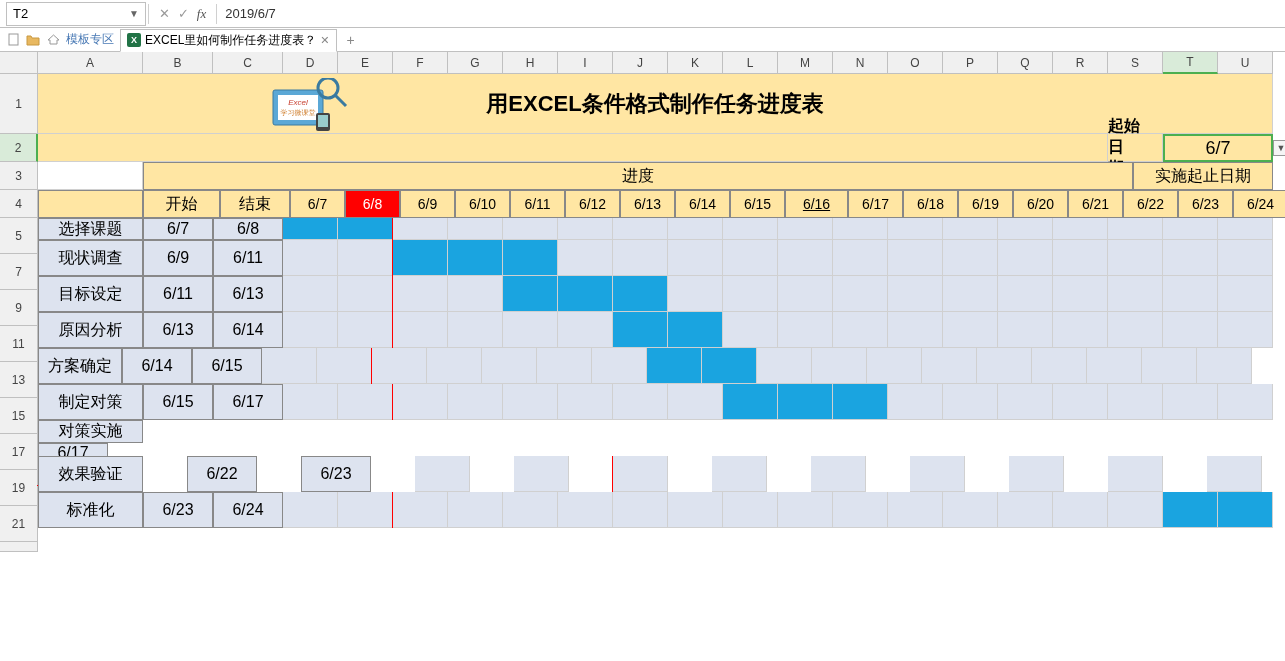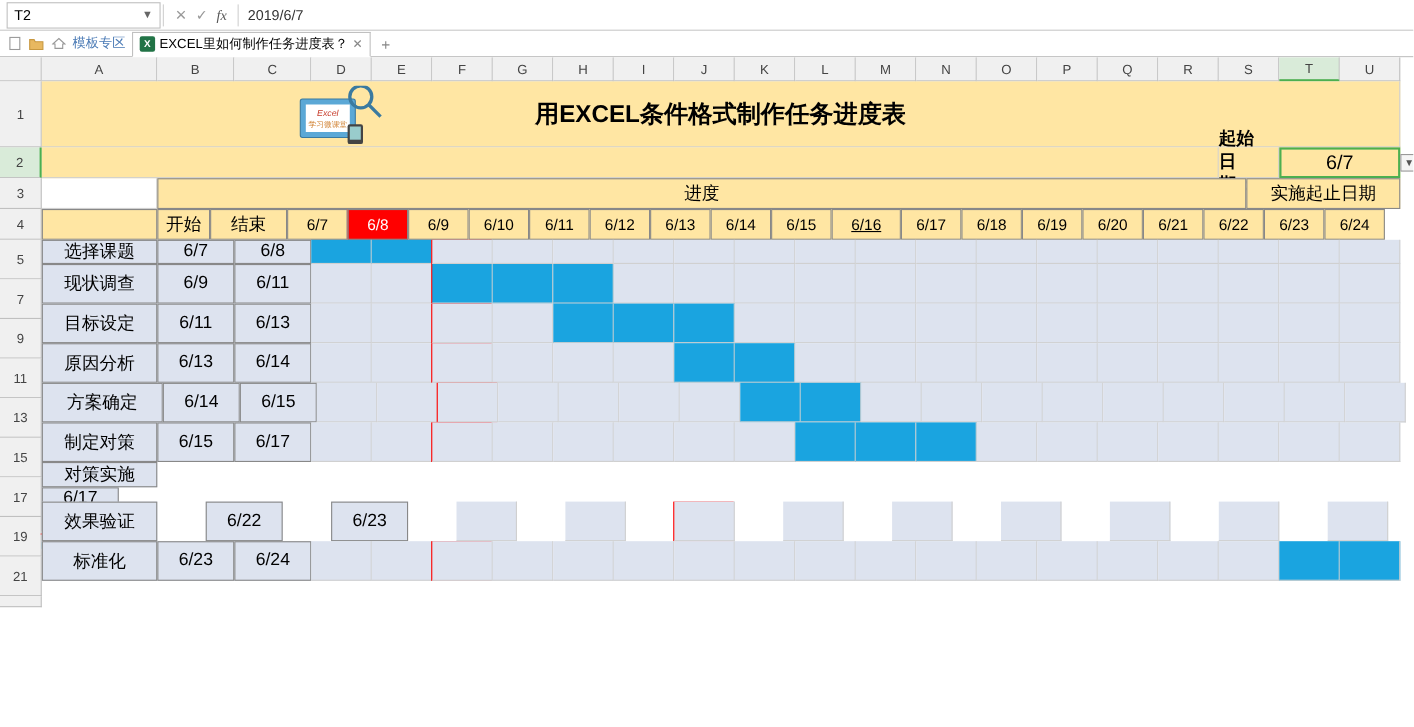--- a/index.html
+++ b/index.html
@@ -157,21 +157,21 @@
         <div class="cell start-label" style="width: 55px; height: 100%;">起始日期：</div>
         <div class="cell start-val" style="width: 110px; height: 100%;">6/7<div class="dd-arrow">▼</div></div>
       </div>
       <div class="row" style="height: 28px;">
         <div class="cell " style="width: 105px; height: 100%;"></div>
         <div class="cell hdr-cell" style="width: 990px; height: 100%;">进度</div>
         <div class="cell hdr-cell" style="width: 140px; height: 100%;">实施起止日期</div>
       </div>
       <div class="row" style="height: 28px;">
         <div class="cell hdr-cell" style="width: 105px; height: 100%;"></div>
-        <div class="cell hdr-cell" style="width: 48px; height: 100%;">开始</div>
+        <div class="cell hdr-cell" style="width: 77px; height: 100%;">开始</div>
         <div class="cell hdr-cell" style="width: 70px; height: 100%;">结束</div>
         <div class="cell date-hdr" style="width: 55px; height: 100%;">6/7</div>
         <div class="cell date-hdr today-hdr" style="width: 55px; height: 100%;">6/8</div>
         <div class="cell date-hdr" style="width: 55px; height: 100%;">6/9</div>
         <div class="cell date-hdr" style="width: 55px; height: 100%;">6/10</div>
         <div class="cell date-hdr" style="width: 55px; height: 100%;">6/11</div>
         <div class="cell date-hdr" style="width: 55px; height: 100%;">6/12</div>
         <div class="cell date-hdr" style="width: 55px; height: 100%;">6/13</div>
         <div class="cell date-hdr" style="width: 55px; height: 100%;">6/14</div>
         <div class="cell date-hdr" style="width: 55px; height: 100%;">6/15</div>
@@ -271,21 +271,21 @@
         <div class="cell gantt-cell" style="width: 55px; height: 100%;"></div>
         <div class="cell gantt-cell" style="width: 55px; height: 100%;"></div>
         <div class="cell gantt-cell" style="width: 55px; height: 100%;"></div>
         <div class="cell gantt-cell" style="width: 55px; height: 100%;"></div>
         <div class="cell gantt-cell" style="width: 55px; height: 100%;"></div>
         <div class="cell gantt-cell" style="width: 55px; height: 100%;"></div>
         <div class="cell gantt-cell" style="width: 55px; height: 100%;"></div>
         <div class="cell gantt-cell" style="width: 55px; height: 100%;"></div>
       </div>
       <div class="row" style="height: 36px;">
-        <div class="cell task-cell" style="width: 110px; height: 100%;">方案确定</div>
+        <div class="cell task-cell" style="width: 84px; height: 100%;">方案确定</div>
         <div class="cell task-cell" style="width: 70px; height: 100%;">6/14</div>
         <div class="cell task-cell" style="width: 70px; height: 100%;">6/15</div>
         <div class="cell gantt-cell" style="width: 55px; height: 100%;"></div>
         <div class="cell gantt-cell" style="width: 55px; height: 100%;"></div>
         <div class="cell gantt-cell today-line" style="width: 55px; height: 100%;"></div>
         <div class="cell gantt-cell" style="width: 55px; height: 100%;"></div>
         <div class="cell gantt-cell" style="width: 55px; height: 100%;"></div>
         <div class="cell gantt-cell" style="width: 55px; height: 100%;"></div>
         <div class="cell gantt-cell" style="width: 55px; height: 100%;"></div>
         <div class="cell gantt-cell gantt-fill" style="width: 55px; height: 100%;"></div>

